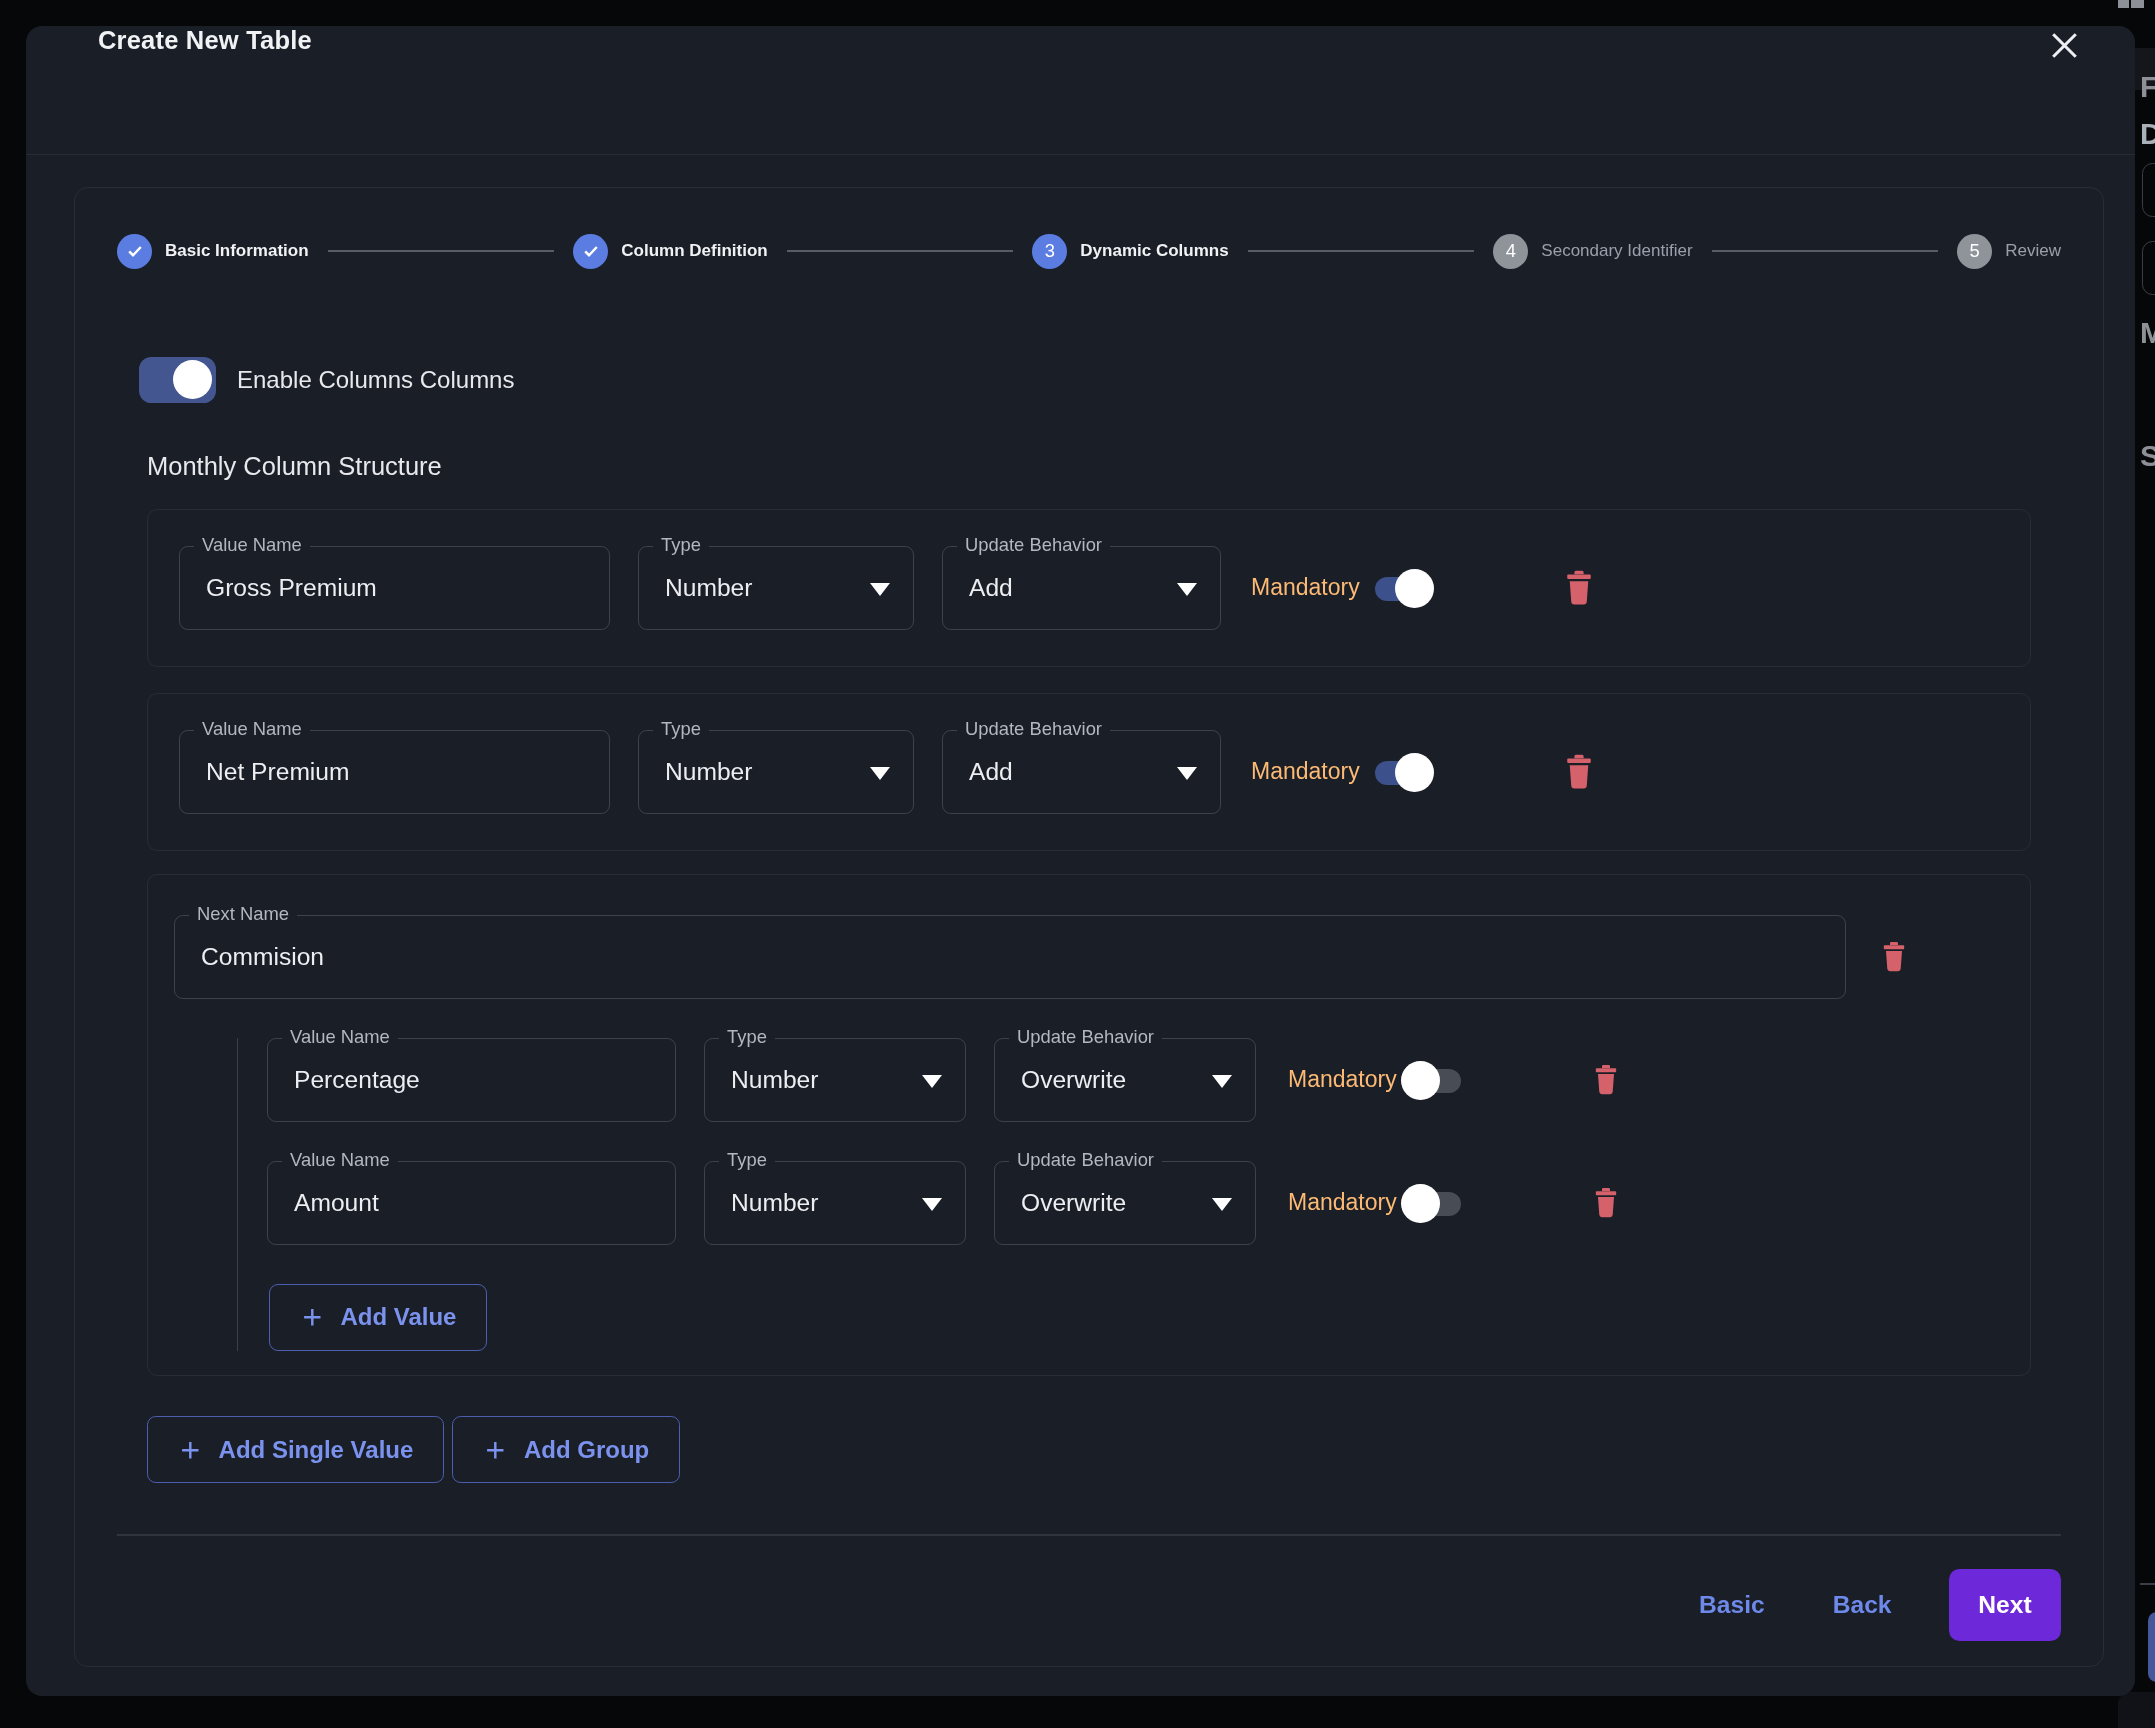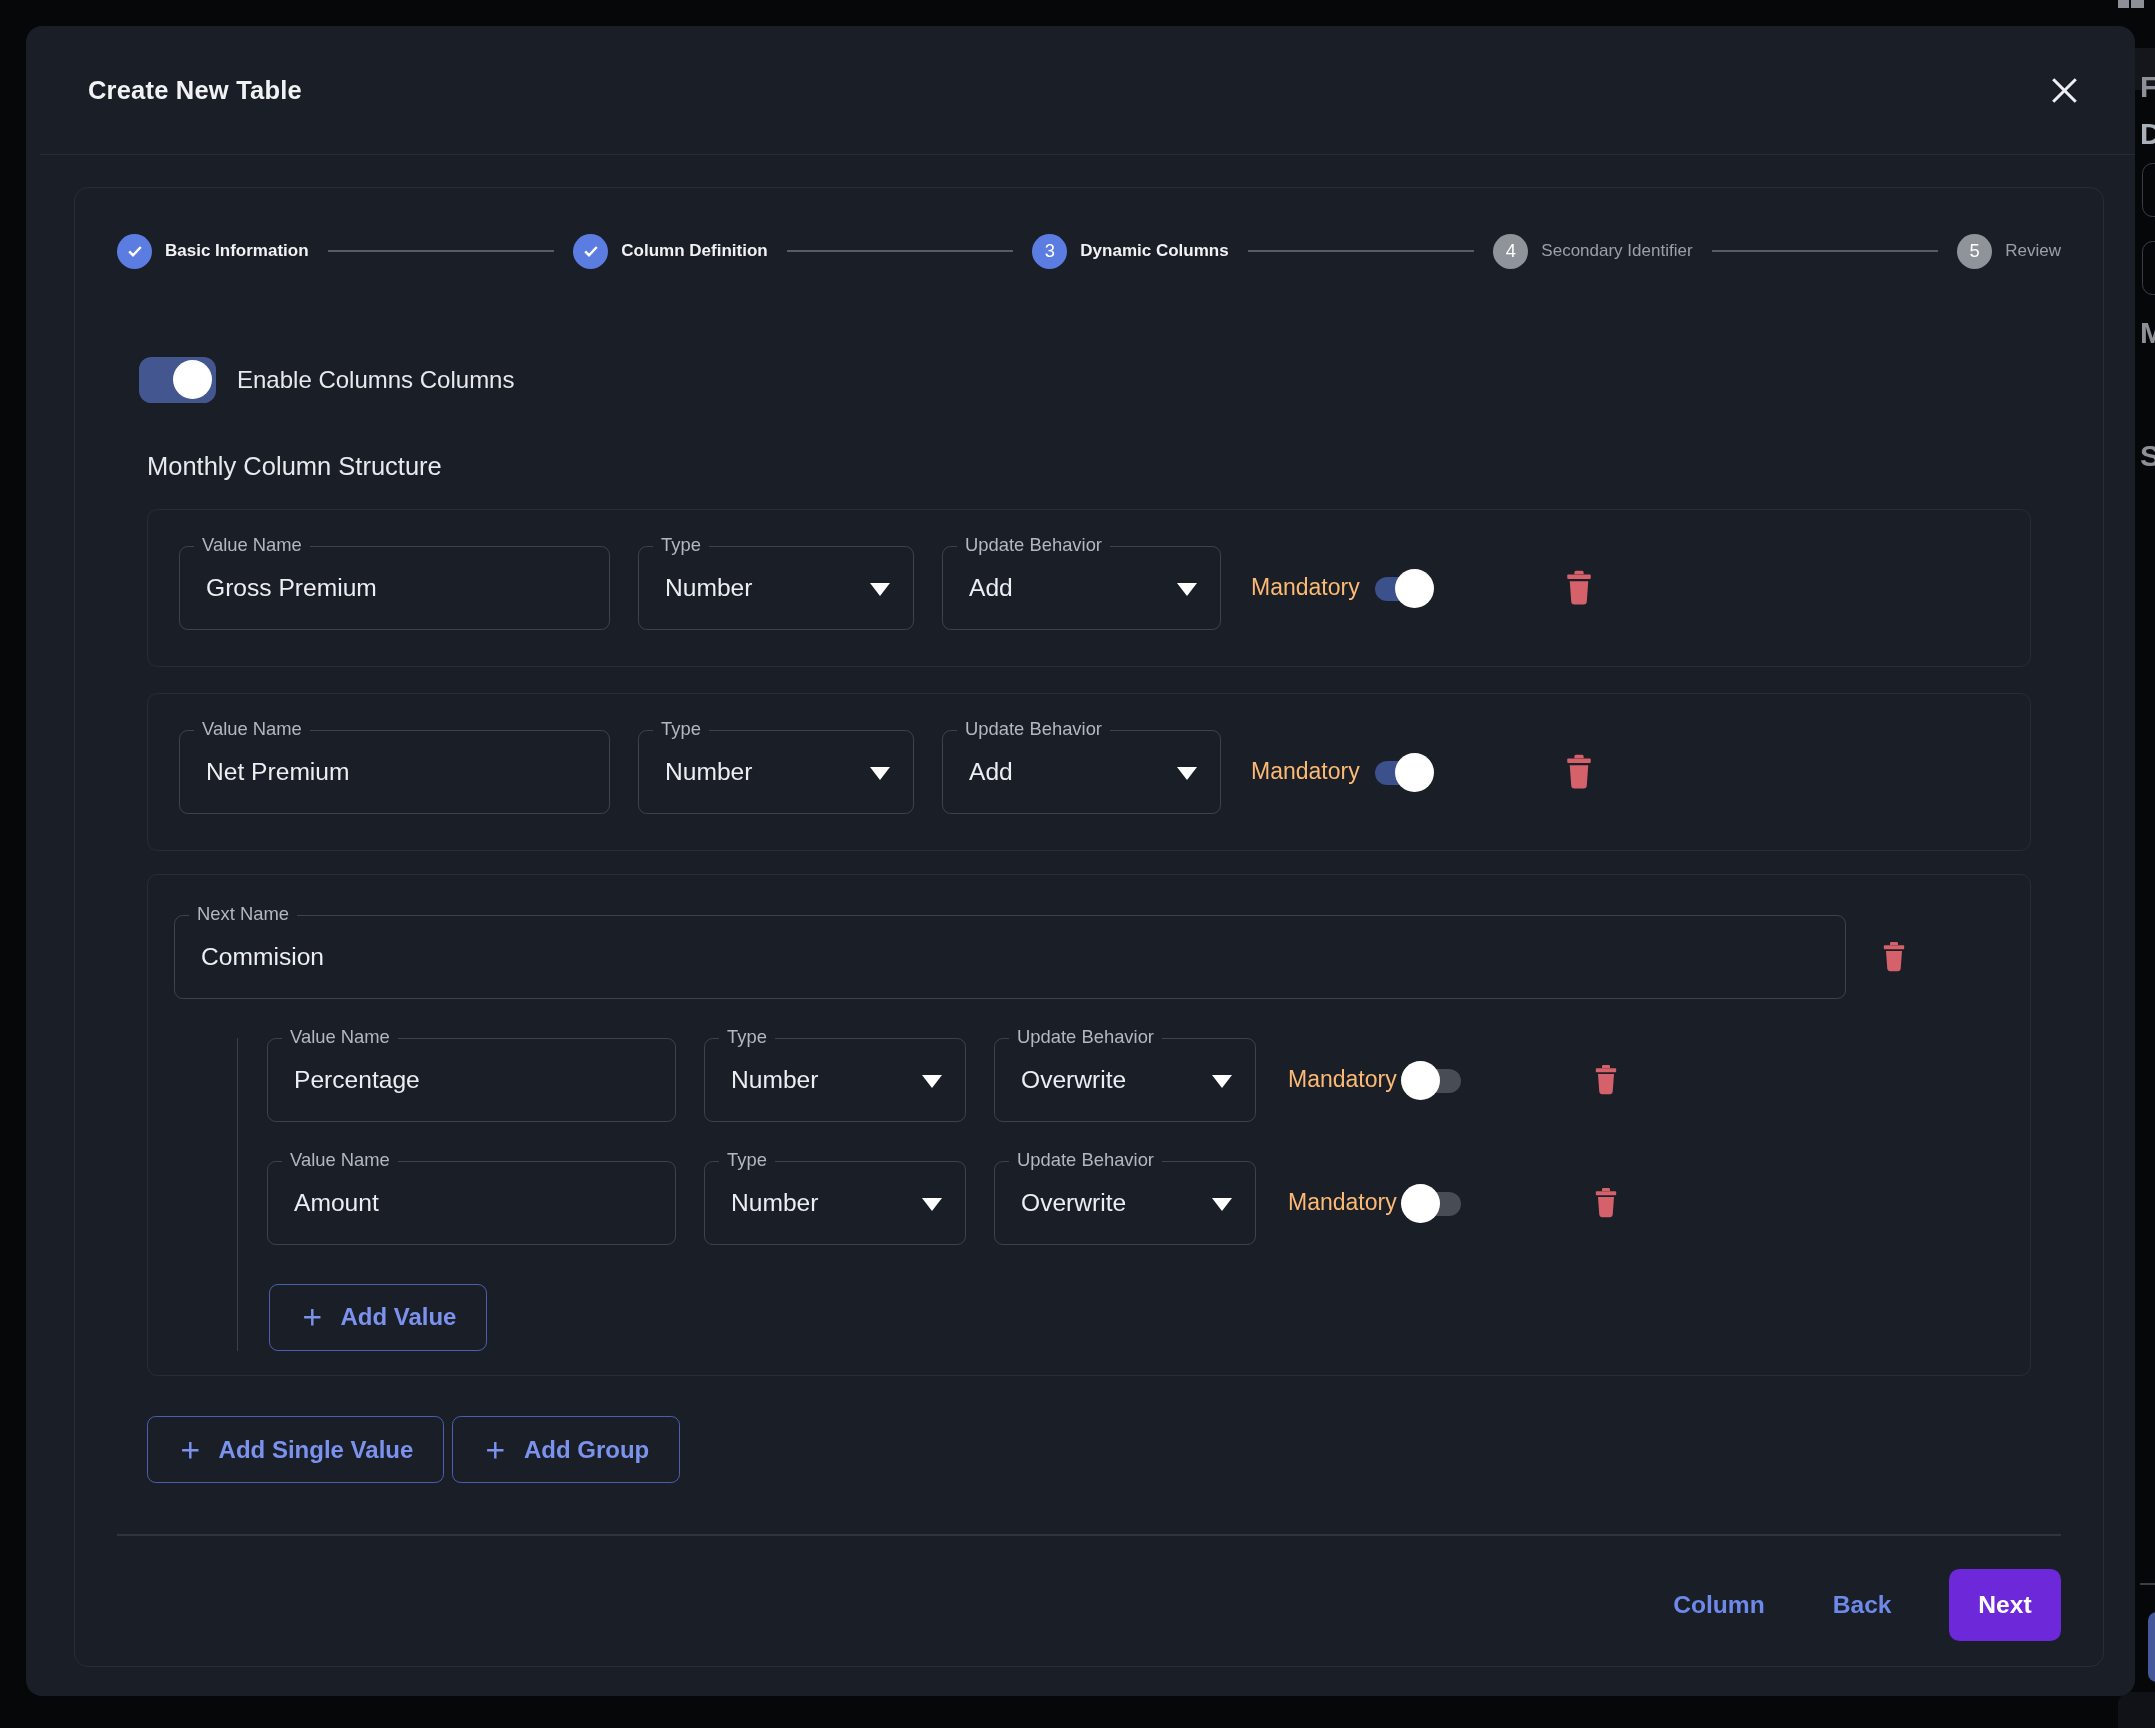--- a/index.html
+++ b/index.html
@@ -28,22 +28,22 @@
   .bg-divider { position:absolute; left:2140px; top:1583px; width:15px; height:1.8px; background:#3a3f47; }
   .bg-bluebtn { position:absolute; left:2148px; top:1612px; width:17.6px; height:70px; background:#45589b; border-radius:8.8px 0 0 8.8px; }
   .bg-card { position:absolute; left:2118px; top:1692px; width:37px; height:36px; background:#101218; border-radius:12.3px 0 0 0; }
 
   
   .modal {
     position:absolute; left:26px; top:26px; width:2109px; height:1670px;
     background:#1a1e27; border-radius:16px;
   }
   .modal-header {
-    height:129px; display:flex; align-items:center;
-    padding:0 51px 0 48px; border-bottom:1.8px solid #262b34;margin-left:14px;
+    height:129px; display:flex; 
+    padding:0 51px 0 72px; border-bottom:1.8px solid #262b34;
   }
   .dialog-title { font-size:25.5px; font-weight:700; color:#f1f2f4; letter-spacing:0.2px; }
   .close-btn {
     margin-left:auto; background:none; border:none; cursor:pointer;
     width:39px; height:39px; display:flex; align-items:center; justify-content:center;
   }
 
   .container {
     position:absolute; left:48px; top:161px; width:2030px; height:1480px;
     border:1.8px solid #282d37; border-radius:14px;
@@ -399,20 +399,20 @@
               </svg>
             </span>
           <span>Add Group</span>
         </button>
       </div>
 
     </div>
 
     <div class="footer-divider"></div>
     <div class="footer">
-      <button class="btn-text">Column</button>
+      <button class="btn-text">Basic</button>
       <button class="btn-text">Back</button>
       <button class="btn-primary">Next</button>
     </div>
 
   </div>
 </div>
 
 
 </body></html>

